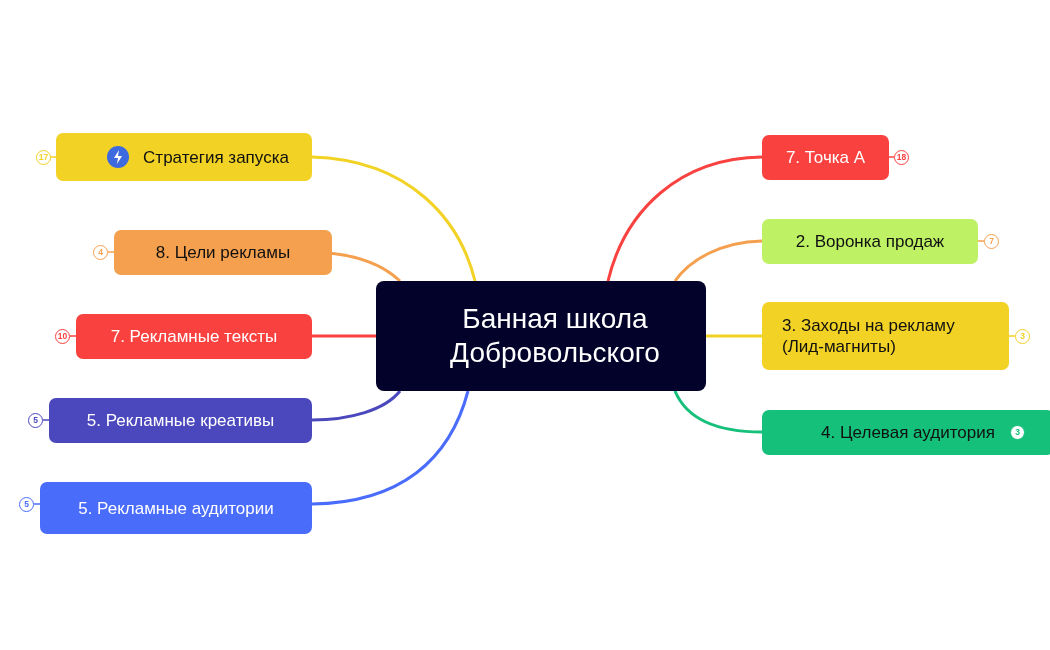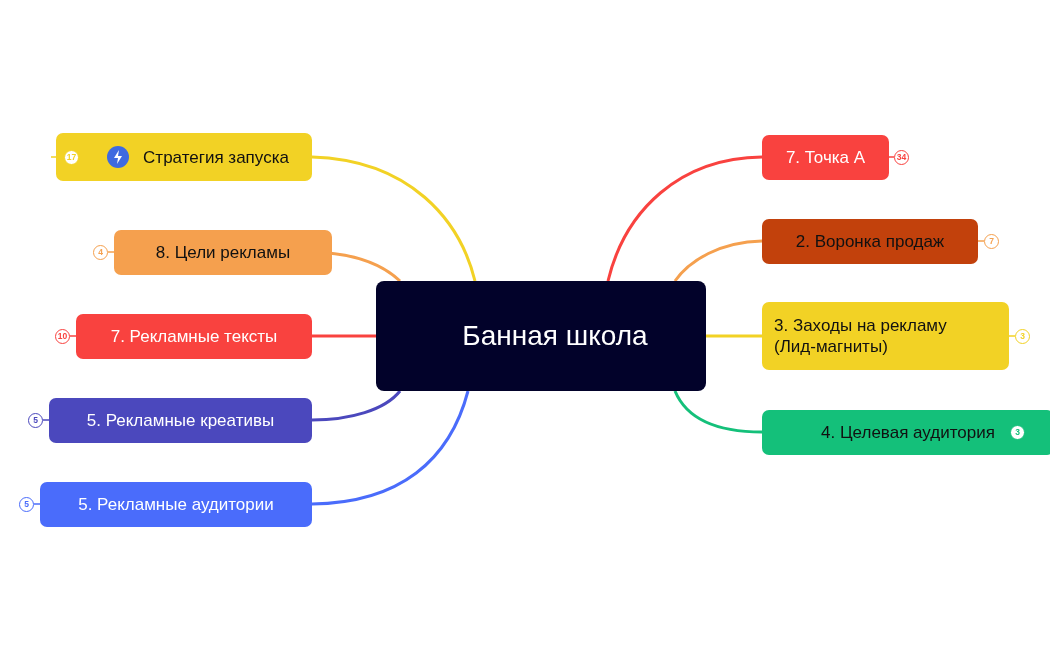--- a/index.html
+++ b/index.html
@@ -11,21 +11,21 @@
           font-size: 17px; line-height: 21px; white-space: nowrap; cursor: pointer; }
   .root { left: 376px; top: 281px; width: 330px; height: 110px; background: #02022a;
           color: #ffffff; font-size: 28px; line-height: 34px; text-align: left;
           border-radius: 8px; flex-direction: column; padding-left: 28px; }
   .badge { position: absolute; width: 15px; height: 15px; border-radius: 50%;
            box-sizing: border-box; border: 1.3px solid; background: #fff;
            font-size: 8.5px; line-height: 12px; text-align: center; font-weight: bold;
            cursor: pointer; }
   .bolt { width: 22px; height: 22px; border-radius: 50%; background: #3e6ae0;
           display: inline-flex; align-items: center; justify-content: center; margin-right: 14px; }
-  .multi { flex-direction: column; align-items: flex-start; padding-left: 12px; justify-content: center; }
+  .multi { flex-direction: column; align-items: flex-start; padding-left: 20px; justify-content: center; }
 </style>
 </head>
 <body>
 
 <svg class="links" viewBox="0 0 1050 650">
 
   <path d="M312 157 C 410 160, 460 220, 475 281" stroke="#f2d225" stroke-width="3" fill="none"></path>
   <path d="M312 252 C 350 253, 380 262, 400 281" stroke="#f5a04e" stroke-width="3" fill="none"></path>
   <path d="M312 336 L 376 336" stroke="#f9423f" stroke-width="3" fill="none"></path>
   <path d="M312 420 C 350 420, 385 410, 400 391" stroke="#4b48bd" stroke-width="3" fill="none"></path>
@@ -42,58 +42,59 @@
   <path d="M43 420 L49 420" stroke="#4b48bd" stroke-width="1.5"></path>
   <path d="M34 504 L40 504" stroke="#4a6cfb" stroke-width="1.5"></path>
   <path d="M889 157 L894 157" stroke="#f9423f" stroke-width="1.5"></path>
   <path d="M978 241 L984 241" stroke="#f5a04e" stroke-width="1.5"></path>
   <path d="M1009 336 L1015 336" stroke="#f2d225" stroke-width="1.5"></path>
   <path d="M1004 432 L1010 432" stroke="#14c07a" stroke-width="1.5"></path>
 </svg>
 
 <div class="node root">
   <span>Банная школа</span>
+  <span>Добровольского</span>
 </div>
 
 <div class="node" style="left:56px; top:133px; width:256px; height:48px; background:#f2d225; color:#111;padding-left:28px;">
   <span class="bolt">
     <svg width="10" height="14" viewBox="0 0 10 14">
         <path d="M6 0 L1 8 H5 L4 14 L9 6 H5 Z" fill="#ffffff"></path>
       </svg>
   </span>
   <span>Стратегия запуска</span>
 </div>
-<div class="badge" style="left:36px; top:150px; border-color:#f2d225; color:#f2d225;margin-left:28px;">17</div>
+<div class="badge" style="left:36px; top:150px; border-color:#f2d225; color:#f2d225;">17</div>
 
 <div class="node" style="left:114px; top:230px; width:218px; height:45px; background:#f5a04e; color:#111;">
   <span>8. Цели рекламы</span>
 </div>
 <div class="badge" style="left:93px; top:245px; border-color:#f5a04e; color:#f5a04e;">4</div>
 
 <div class="node" style="left:76px; top:314px; width:236px; height:45px; background:#f9423f; color:#ffffff;">
   <span>7. Рекламные тексты</span>
 </div>
 <div class="badge" style="left:55px; top:329px; border-color:#f9423f; color:#f9423f;">10</div>
 
 <div class="node" style="left:49px; top:398px; width:263px; height:45px; background:#4b48bd; color:#fff;">
   <span>5. Рекламные креативы</span>
 </div>
 <div class="badge" style="left:28px; top:413px; border-color:#4b48bd; color:#4b48bd;">5</div>
 
-<div class="node" style="left:40px; top:482px; width:272px; height:45px; background:#4a6cfb; color:#fff;">
+<div class="node" style="left:40px; top:482px; width:272px; height:52px; background:#4a6cfb; color:#fff;">
   <span>5. Рекламные аудитории</span>
 </div>
 <div class="badge" style="left:19px; top:497px; border-color:#4a6cfb; color:#4a6cfb;">5</div>
 
 <div class="node" style="left:762px; top:135px; width:127px; height:45px; background:#f9423f; color:#fff;">
   <span>7. Точка А</span>
 </div>
-<div class="badge" style="left:894px; top:150px; border-color:#f9423f; color:#f9423f;">34</div>
+<div class="badge" style="left:894px; top:150px; border-color:#f9423f; color:#f9423f;">18</div>
 
-<div class="node" style="left:762px; top:219px; width:216px; height:45px; background:#c2410c; color:#111;">
+<div class="node" style="left:762px; top:219px; width:216px; height:45px; background:#bef264; color:#111;">
   <span>2. Воронка продаж</span>
 </div>
 <div class="badge" style="left:984px; top:234px; border-color:#f5a04e; color:#f5a04e;">7</div>
 
 <div class="node multi" style="left:762px; top:302px; width:247px; height:68px; background:#f2d225; color:#111;">
   <span>3. Заходы на рекламу</span>
   <span>(Лид-магниты)</span>
 </div>
 <div class="badge" style="left:1015px; top:329px; border-color:#f2d225; color:#f2d225;">3</div>
 

